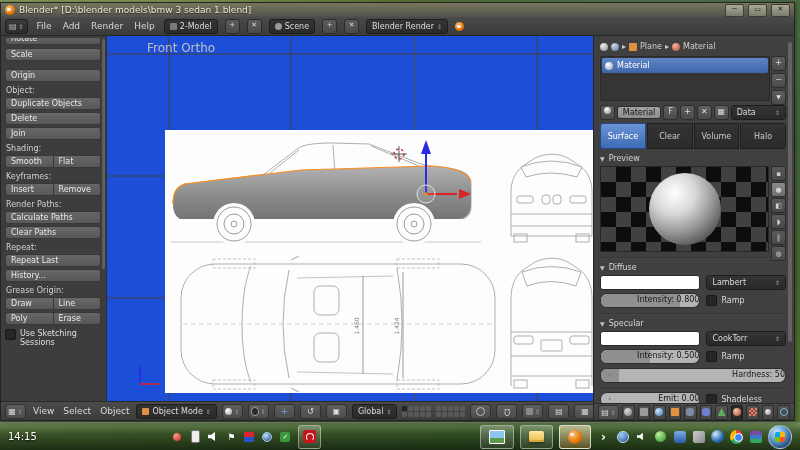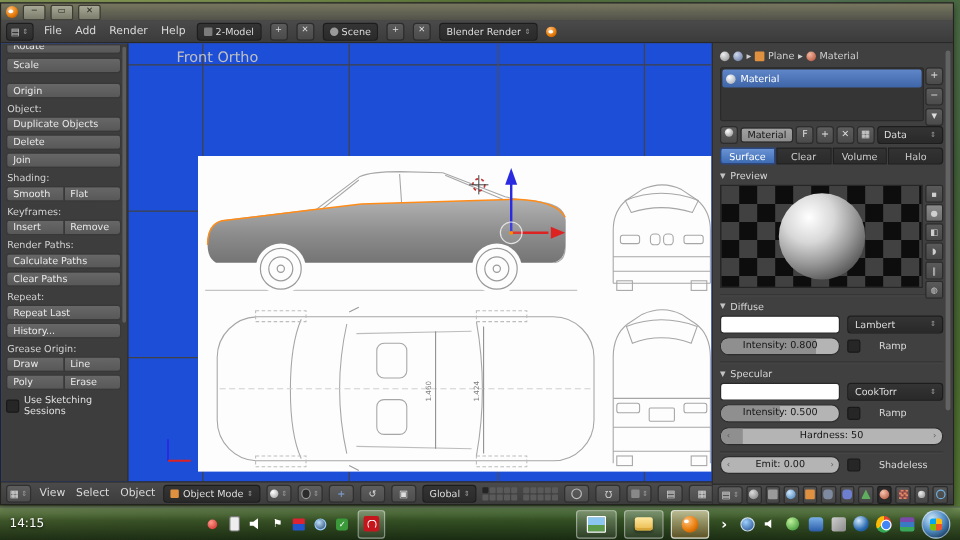--- a/index.html
+++ b/index.html
@@ -45,21 +45,21 @@
     padding:2px 5px 0 4px;font-size:8px;color:#e0e0e0;z-index:6;box-sizing:border-box}
   .tb{height:13px;line-height:12px;margin:2px 0;padding:0 5px;border-radius:3px;box-sizing:border-box;
     background:linear-gradient(#676767,#585858);border:1px solid #383838;color:#e8e8e8;overflow:hidden;white-space:nowrap}
   .pair{display:flex;margin:2px 0}
   .pair .tb{flex:1;margin:0;border-radius:0}
   .pair .tb:first-child{border-radius:3px 0 0 3px;border-right:none}
   .pair .tb:last-child{border-radius:0 3px 3px 0}
   .slabel{margin:4px 0 1px 1px;color:#d2d2d2}
   .clipwrap{height:8px;overflow:hidden;margin-bottom:1px}
   .clipwrap .tb{margin-top:-6px}
-  .chkrow{display:flex;align-items:center;gap:4px;margin-top:4px}
+  .chkrow{display:flex;align-items:flex-start;gap:4px;margin-top:4px}
   .chk{width:9px;height:9px;border-radius:2px;background:#262626;border:1px solid #191919;flex:0 0 9px}
   .sbar{position:absolute;right:1px;top:3px;width:3px;height:230px;border-radius:2px;background:#5e5e5e}
   
   .vheader{height:18px;flex:0 0 18px;display:flex;align-items:center;gap:5px;padding:0 4px;
     background:linear-gradient(#4b4b4b,#3c3c3c);border-top:1px solid #2a2a2a;font-size:9px;color:#d8d8d8;
     white-space:nowrap;overflow:hidden}
   .icb{height:13px;min-width:15px;display:inline-flex;align-items:center;justify-content:center;gap:2px;
     padding:0 2px;border-radius:3px;background:linear-gradient(#5e5e5e,#4d4d4d);border:1px solid #303030;
     color:#ddd;font-size:8px}
   .layers{display:grid;grid-template-columns:repeat(5,5px);grid-auto-rows:5px;gap:1px}
@@ -73,21 +73,21 @@
   .slotwrap{position:relative;margin-top:3px;height:45px}
   .slotlist{position:absolute;left:0;right:16px;top:0;bottom:0;background:#353535;border:1px solid #2a2a2a;border-radius:2px}
   .slotsel{height:15px;margin:1px;display:flex;align-items:center;gap:4px;padding:0 3px;border-radius:2px;
     background:linear-gradient(#5f86c8,#3e65a8);color:#fff}
   .slotbtns{position:absolute;right:0;top:0;display:flex;flex-direction:column;gap:2px}
   .pbtn{width:13px;height:13px;border-radius:3px;background:linear-gradient(#5e5e5e,#4b4b4b);
     border:1px solid #2d2d2d;color:#ddd;font-size:8px;line-height:11px;text-align:center}
   .dbrow{display:flex;align-items:center;gap:2px;margin-top:4px;height:14px}
   .namefield{flex:1;height:13px;border-radius:3px;background:linear-gradient(#a2a2a2,#8d8d8d);
     border:1px solid #2c2c2c;color:#161616;font-size:8px;line-height:12px;padding:0 5px;box-sizing:border-box}
-  .tabs{display:flex;gap:1px;margin-top:4px;height:14px}
+  .tabs{display:flex;gap:1px;margin-top:4px;height:26px}
   .tab{flex:1;display:flex;align-items:center;justify-content:center;font-size:8px;color:#ccc;
     background:linear-gradient(#333,#2b2b2b);border:1px solid #1f1f1f}
   .tab.first{border-radius:3px 0 0 3px}.tab.last{border-radius:0 3px 3px 0}
   .tab.on{background:linear-gradient(#6a93d4,#3d6cb4);color:#fff;border-color:#27478a}
   .sechead{display:flex;align-items:center;gap:4px;margin-top:5px;color:#d6d6d6}
   .tri{font-size:6px;color:#c2c2c2}
   .sep{border-top:1px solid #363636;box-shadow:0 1px 0 rgba(255,255,255,.04);margin-top:5px}
   .prevwrap{position:relative;margin-top:3px;height:86px}
   .checker{position:absolute;left:0;right:17px;top:0;bottom:0;border:1px solid #262626;
     background:repeating-conic-gradient(#0d0d0d 0 25%,#414141 0 50%);background-size:30px 30px;overflow:hidden}
@@ -96,25 +96,25 @@
   .pvbtns{position:absolute;right:0;top:0;display:flex;flex-direction:column;gap:1px}
   .pvb{width:13px;height:13px;border-radius:2px;background:linear-gradient(#5a5a5a,#484848);
     border:1px solid #2c2c2c;color:#cfcfcf;font-size:7px;display:flex;align-items:center;justify-content:center}
   .pvb.on{background:linear-gradient(#8a8a8a,#6f6f6f)}
   .grid2{display:grid;grid-template-columns:54% 1fr;gap:3px 6px;margin-top:3px;align-items:center}
   .swatch{height:13px;border-radius:3px;background:#fff;border:1px solid #2a2a2a}
   .dd{height:13px;display:flex;align-items:center;gap:3px;padding:0 5px;border-radius:3px;
     background:linear-gradient(#343434,#292929);border:1px solid #1d1d1d;color:#ddd;font-size:8px}
   .dd .ud{margin-left:auto}
   .sl{position:relative;height:13px;border-radius:7px;background:#b4b4b4;border:1px solid #2d2d2d;
-    overflow:hidden;color:#161616;font-size:8px;text-align:center;line-height:12px}
+    overflow:hidden;color:#161616;font-size:8px;text-align:right;line-height:12px}
   .sl .fill{position:absolute;left:0;top:0;bottom:0;background:#8f8f8f}
   .sl .t{position:relative}
   .sl .ar{position:absolute;top:0;bottom:0;width:8px;color:#555;font-size:7px;line-height:12px}
-  .ckrow{display:flex;align-items:center;gap:15px}
+  .ckrow{display:flex;align-items:center;gap:4px}
   .pscroll{position:absolute;right:2px;top:6px;width:4px;height:300px;border-radius:2px;background:#636363}
   .pheader{height:16px;flex:0 0 16px;display:flex;align-items:center;gap:3px;padding:0 4px;
     background:linear-gradient(#4a4a4a,#3b3b3b);border-top:1px solid #2a2a2a}
   .pt{width:13px;height:13px;border-radius:2px;display:flex;align-items:center;justify-content:center;
     background:linear-gradient(#555,#464646);border:1px solid #2c2c2c}
   .pt.on{background:#2b2b2b;border-color:#1c1c1c}
   .dot{width:8px;height:8px;border-radius:50%}
   .cubei{width:8px;height:8px;border-radius:1px}
   
   .taskbar{position:absolute;left:0;top:422px;width:800px;height:28px;display:flex;align-items:center;gap:6px;
@@ -138,20 +138,21 @@
   .chrome:after{content:"";position:absolute;left:3.5px;top:3.5px;width:7px;height:7px;border-radius:50%;
     background:#4285f4;border:1.5px solid #fff}
 </style>
 </head>
 <body>
 
 <div id="win">
 
   <div class="titlebar">
     <span class="blogo"></span>
+    <span class="ttl">Blender* [D:\blender models\bmw 3 sedan 1.blend]</span>
     <span class="wbtn">─</span>
     <span class="wbtn">▭</span>
     <span class="wbtn">✕</span>
   </div>
 
   <div class="infobar">
     <span class="ebtn">
       <span>▤</span>
       <span class="ud">⇕</span>
     </span>

